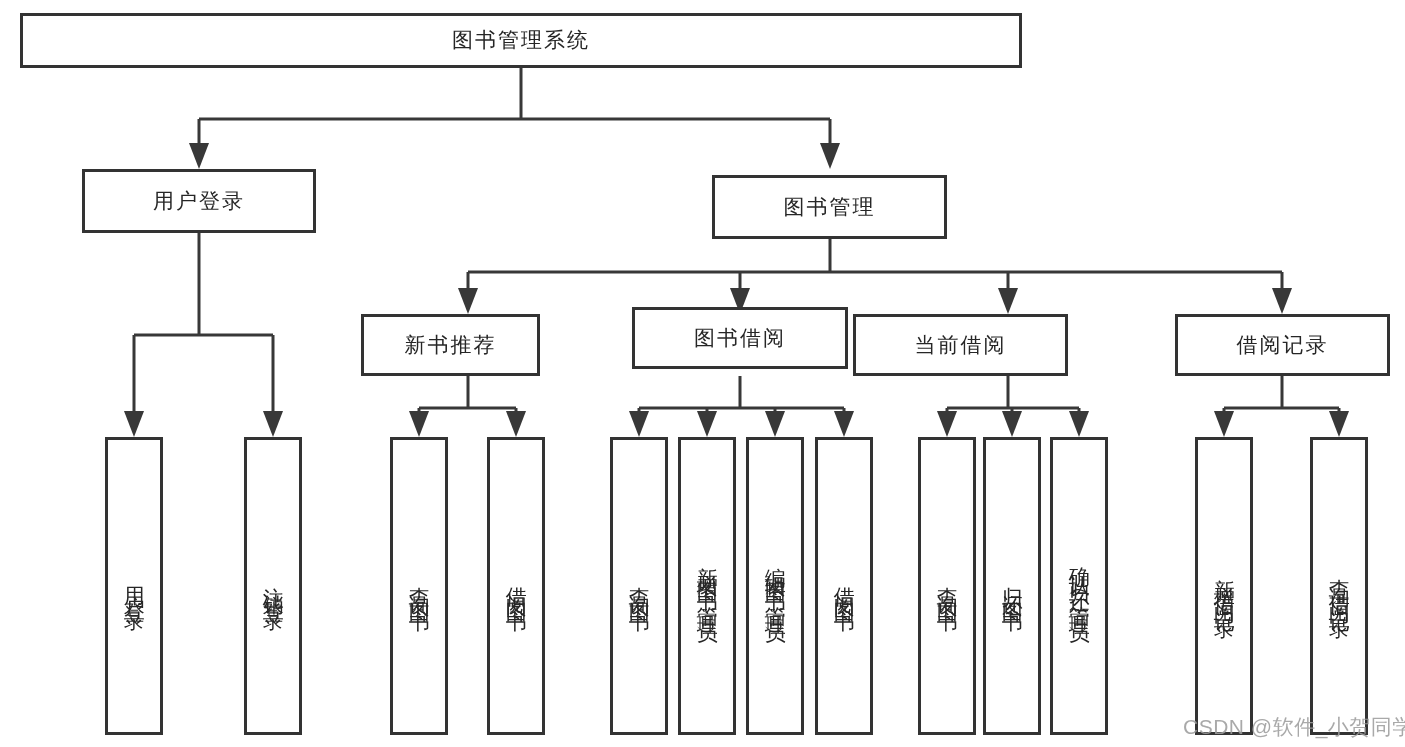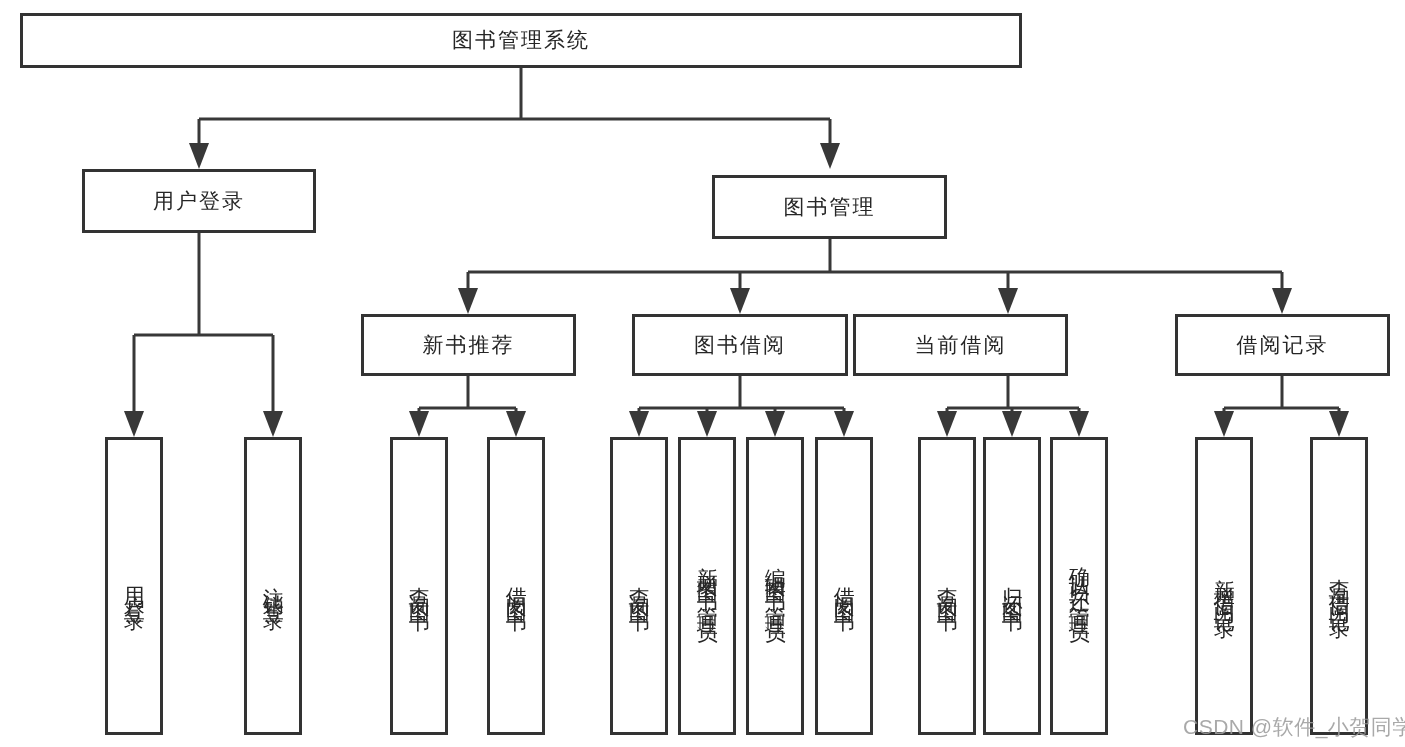--- a/index.html
+++ b/index.html
@@ -18,22 +18,22 @@
   }
   .h-node { letter-spacing:2px; }
   .v-node {
     writing-mode:vertical-rl; text-orientation:mixed;
     letter-spacing:8px; font-size:21px;
   }
   
   .n-root          { left:20px;  top:13px;  width:1002px; height:55px; }
   .n-user-login    { left:82px;  top:169px; width:234px;  height:64px; }
   .n-book-mgmt     { left:712px; top:169px; width:235px;  height:64px;margin-top:6px; }
-  .n-new-book-rec  { left:361px; top:314px; width:215px;  height:62px; }
-  .n-book-borrow   { left:632px; top:314px; width:216px;  height:62px; }
+  .n-new-book-rec  { left:361px; top:314px; width:179px;  height:62px; }
+  .n-book-borrow   { left:632px; top:307px; width:216px;  height:62px; }
   .n-cur-borrow    { left:853px; top:314px; width:215px;  height:62px; }
   .n-borrow-rec    { left:1175px;top:314px; width:215px;  height:62px; }
   .leaf            { top:437px; width:58px; height:298px; }
   .l-ul-login   { left:105px; }
   .l-ul-logout  { left:244px; }
   .l-nbr-query  { left:390px; }
   .l-nbr-borrow { left:487px; }
   .l-bb-query   { left:610px; }
   .l-bb-add     { left:678px; }
   .l-bb-edit    { left:746px; }

